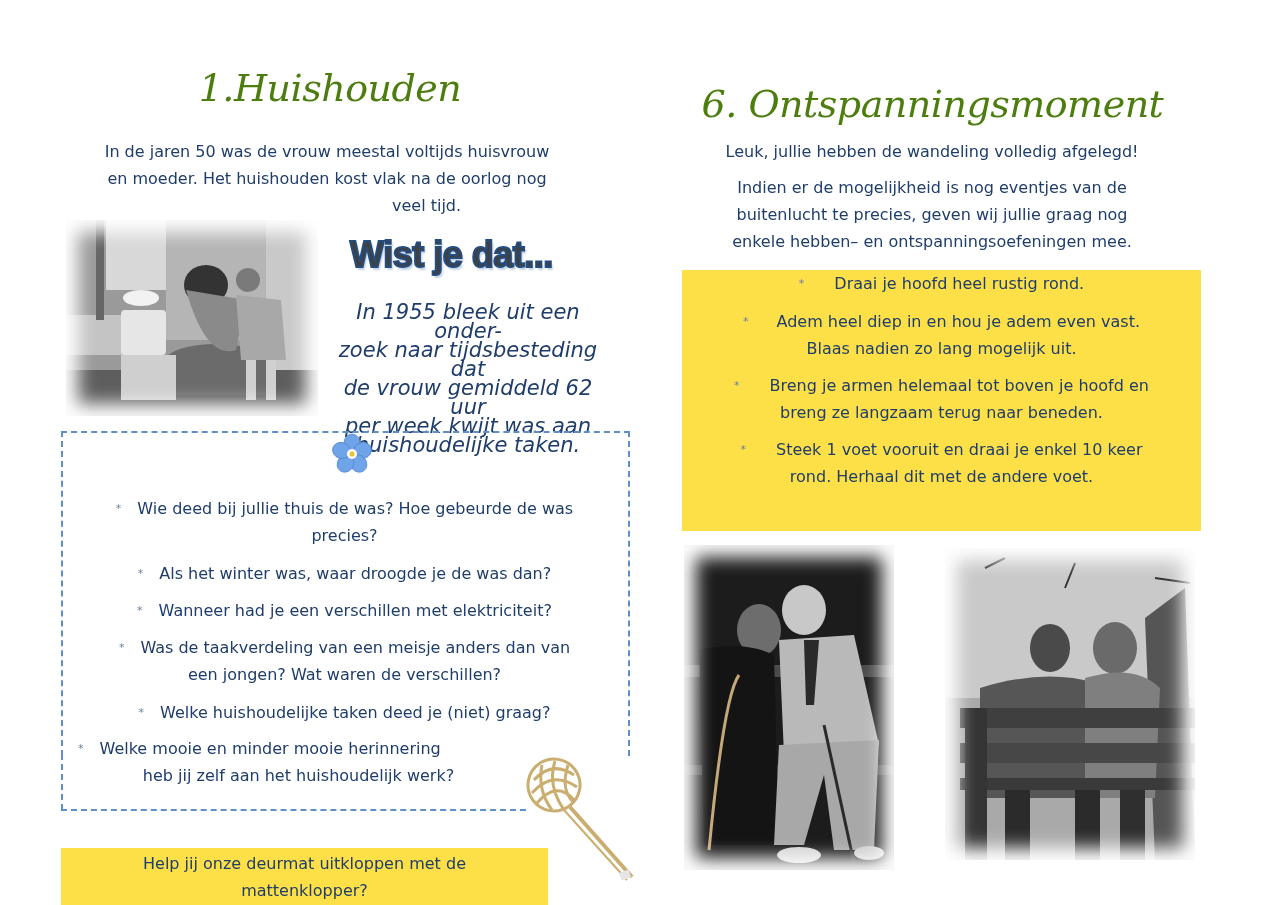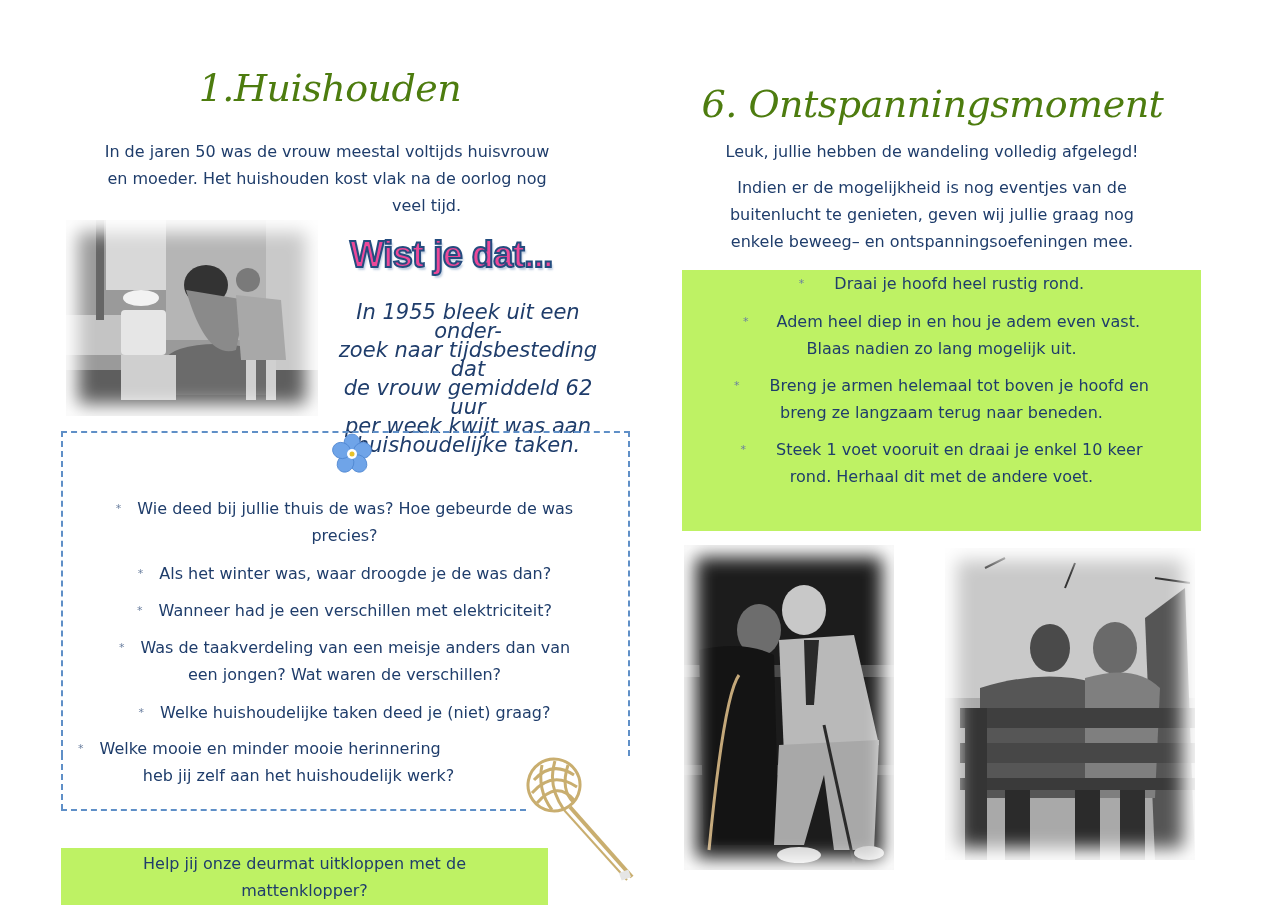--- a/index.html
+++ b/index.html
@@ -8,28 +8,28 @@
     font-family: "DejaVu Sans", sans-serif; color:#1f3d6b;
   }
   .abs { position:absolute; }
   .title {
     font-family: "DejaVu Serif", serif; font-style:italic; color:#4d7c0f;
     font-size:38px; text-align:center; letter-spacing:-0.5px;
   }
   .body-text { font-size:16px; line-height:27px; text-align:center; color:#1f3d6b; }
   .wist {
     font-family: "Liberation Sans", sans-serif; font-weight:bold; font-size:36px;
-    color:#ec4899; -webkit-text-stroke:2px #244c7f; letter-spacing:-0.5px;
+    color:#404040; -webkit-text-stroke:2px #244c7f; letter-spacing:-0.5px;
     text-shadow: 2px 3px 2px rgba(120,150,190,0.45);
   }
   .fact { font-size:21px; font-style:italic; line-height:19px; text-align:center; color:#1f3d6b; }
   .dashbox { border:2px dashed #5f8fc7; border-bottom:none; }
   .q { font-size:16px; line-height:27px; text-align:center; position:absolute; left:0; right:0; }
   .star { font-size:11px; color:#6a7f9f; display:inline-block; margin-right:16px; vertical-align:2px; }
-  .bluebox { background:#bef264; }
+  .bluebox { background:#fde047; }
   .photo {
     position:absolute; overflow:hidden;
     box-shadow: inset 0 0 22px 14px #ffffff;
   }
   .photo::after {
     content:""; position:absolute; inset:0;
     box-shadow: inset 0 0 18px 12px #ffffff;
   }
 </style>
 </head>
@@ -139,22 +139,22 @@
     <rect x="98" y="116" width="10" height="8" fill="#e5e5e5" transform="rotate(-20 103 120)"></rect>
   </svg>
 </div>
 
 <div class="abs title" style="left:700px; top:66px; width:465px;margin-top:16px;">6. Ontspanningsmoment</div>
 
 <div class="abs body-text" style="left:682px; top:138px; width:500px;">Leuk, jullie hebben de wandeling volledig afgelegd!</div>
 
 <div class="abs body-text" style="left:682px; top:174px; width:500px;">
   <div>Indien er de mogelijkheid is nog eventjes van de</div>
-  <div>buitenlucht te genieten, geven wij jullie graag nog</div>
-  <div>enkele beweeg– en ontspanningsoefeningen mee.</div>
+  <div>buitenlucht te precies, geven wij jullie graag nog</div>
+  <div>enkele hebben– en ontspanningsoefeningen mee.</div>
 </div>
 
 <div class="abs bluebox" style="left:682px; top:270px; width:519px; height:261px;">
   <div class="q" style="top:0;">
     <div><span class="star" style="margin-right:30px;">*</span><span>Draai je hoofd heel rustig rond.</span></div>
   </div>
   <div class="q" style="top:38px;">
     <div><span class="star" style="margin-right:28px;">*</span><span>Adem heel diep in en hou je adem even vast.</span></div>
     <div>Blaas nadien zo lang mogelijk uit.</div>
   </div>

